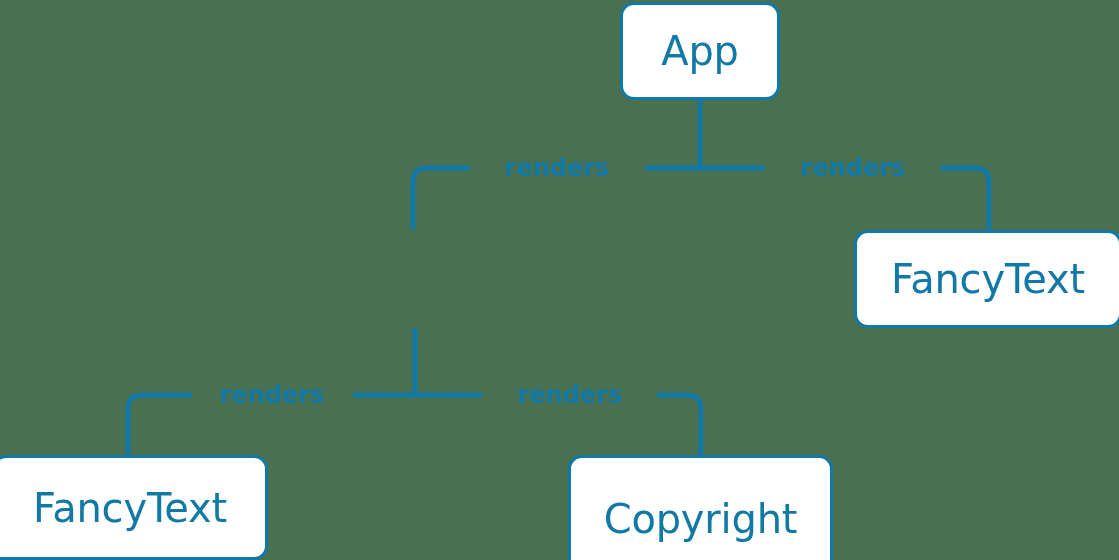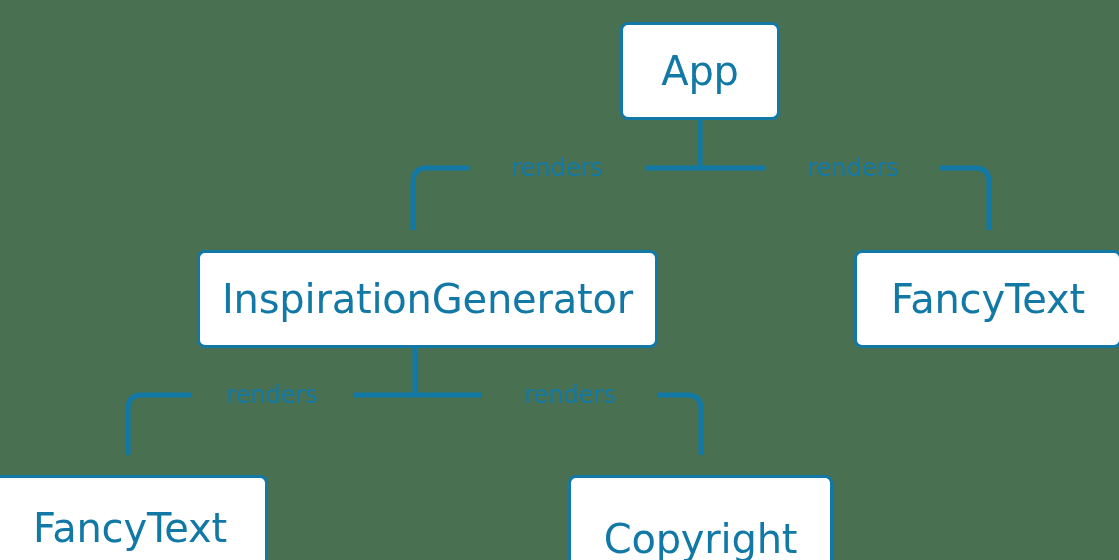--- a/index.html
+++ b/index.html
@@ -23,26 +23,25 @@
     left: 0;
     top: 0;
     width: 1119px;
     height: 560px;
   }
   .node-box {
     position: absolute;
     box-sizing: border-box;
     background: #ffffff;
     border: 3px solid #1279a6;
-    border-radius: 8px;
+    border-radius: 14px;
     display: flex;
     align-items: center;
     justify-content: center;
     z-index: 2;
-    margin-top: 20px;
   }
   .node-label {
     color: #1279a6;
     font-family: "DejaVu Sans", sans-serif;
     font-weight: 400;
     letter-spacing: -0.2px;
     white-space: nowrap;
   }
   
   #node-app          { left: 620px; top: 2px;   width: 160px; height: 98px; }
@@ -60,21 +59,21 @@
 
   #node-copyright    { left: 568px; top: 455px; width: 265px; height: 128px;
                        border-bottom-left-radius: 14px; }
   #node-copyright .node-label { font-size: 40px; }
 
   .edge-label {
     position: absolute;
     color: #1279a6;
     font-family: "DejaVu Sans", sans-serif;
     font-size: 24px;
-    font-weight: 400;
+    font-weight: 700;
     white-space: nowrap;
     z-index: 3;
     transform: translate(-50%, -50%);
     text-align: center;
   }
   #edge-label-app-inspiration   { left: 557px; top: 168px; }
   #edge-label-app-fancytext     { left: 853px; top: 168px; }
   #edge-label-insp-fancytext    { left: 272px; top: 395px; }
   #edge-label-insp-copyright    { left: 570px; top: 395px; }
 </style>
@@ -107,23 +106,20 @@
   <div class="edge-label" id="edge-label-app-fancytext">renders</div>
 
   <div class="edge-label" id="edge-label-insp-fancytext">renders</div>
 
   <div class="edge-label" id="edge-label-insp-copyright">renders</div>
 
   <div class="node-box" id="node-app">
     <span class="node-label">App</span>
   </div>
 
-  <div class="node-box" id="node-inspiration">
-    <span class="node-label">InspirationGenerator</span>
-  </div>
 
   <div class="node-box" id="node-fancytext-right">
     <span class="node-label">FancyText</span>
   </div>
 
   <div class="node-box" id="node-fancytext-bottom">
     <span class="node-label">FancyText</span>
   </div>
 
   <div class="node-box" id="node-copyright">

